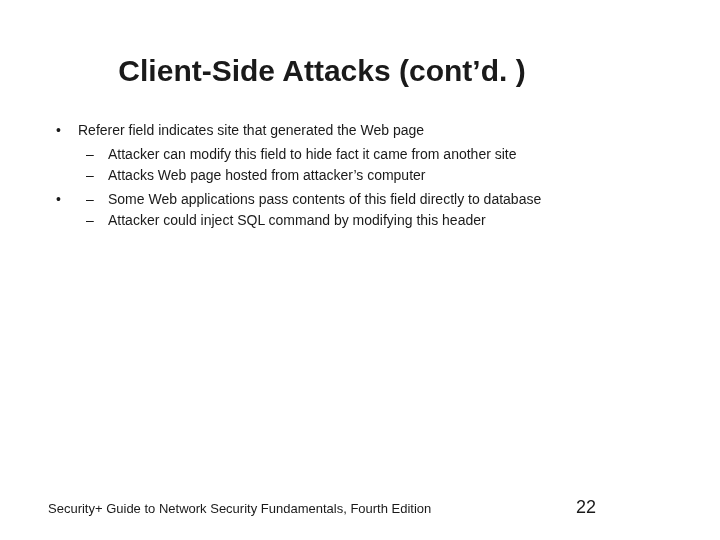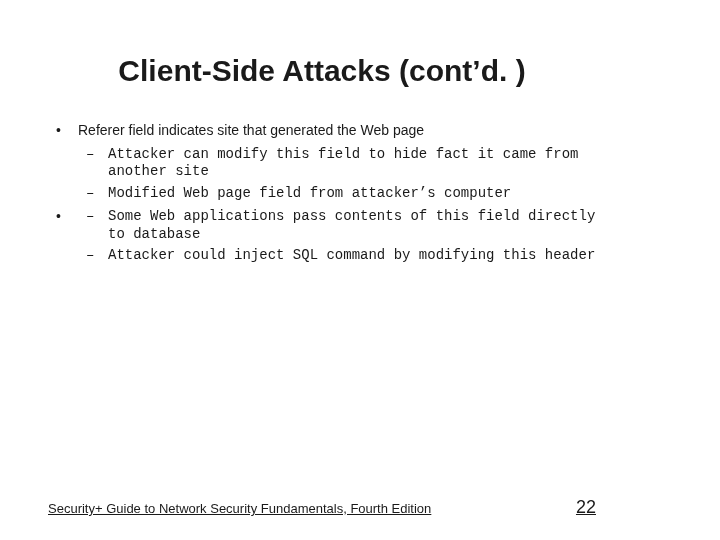--- a/index.html
+++ b/index.html
@@ -3,42 +3,42 @@
   <meta charset="utf-8">
   <style>
     * { margin: 0; padding: 0; box-sizing: border-box; }
     html, body { width: 720px; height: 540px; background: #fff; font-family: Arial, Helvetica, sans-serif; color: #1a1a1a; }
     .slide { width: 644px; height: 540px; position: relative; padding: 40px 48px 20px 48px; }
     .title { font-size: 30px; text-align: center; margin-top: 14px; margin-bottom: 34px; letter-spacing: 0px; }
     .content { font-size: 14px; line-height: 1.25; }
     .l1 { list-style: none; }
     .l1 > li { position: relative; padding-left: 30px; margin-bottom: 6px; }
     .l1 > li::before { content: "•"; position: absolute; left: 8px; top: 0; }
-    .l2 { list-style: none; margin-top: 6px; margin-bottom: 6px; font-family: Liberation Mono, monospace; }
+    .l2 { list-style: none; margin-top: 6px; margin-bottom: 6px; }
     .l2 > li { position: relative; padding-left: 30px; margin-bottom: 4px; }
     .l2 > li::before { content: "–"; position: absolute; left: 8px; top: 0; }
-    .footer { position: absolute; bottom: 22px; left: 48px; right: 48px; display: flex; justify-content: space-between; align-items: baseline; font-size: 13px; text-decoration: underline; }
+    .footer { position: absolute; bottom: 22px; left: 48px; right: 48px; display: flex; justify-content: space-between; align-items: baseline; font-size: 13px; }
     .page-num { font-size: 18px; }
   </style>
 </head>
 <body>
 
 <div class="slide">
   <h1 class="title">Client-Side Attacks (cont’d. )</h1>
 
   <div class="content">
     <ul class="l1">
       <li>
         <span>Referer field indicates site that generated the Web page</span>
         <ul class="l2">
           <li>
             <span>Attacker can modify this field to hide fact it came from another site</span>
           </li>
           <li>
-            <span>Modified Web page field from attacker’s computer</span>
+            <span>Attacks Web page hosted from attacker’s computer</span>
           </li>
         </ul>
       </li>
       <li>
         <ul class="l2">
           <li>
             <span>Some Web applications pass contents of this field directly to database</span>
           </li>
           <li>
             <span>Attacker could inject SQL command by modifying this header</span>

